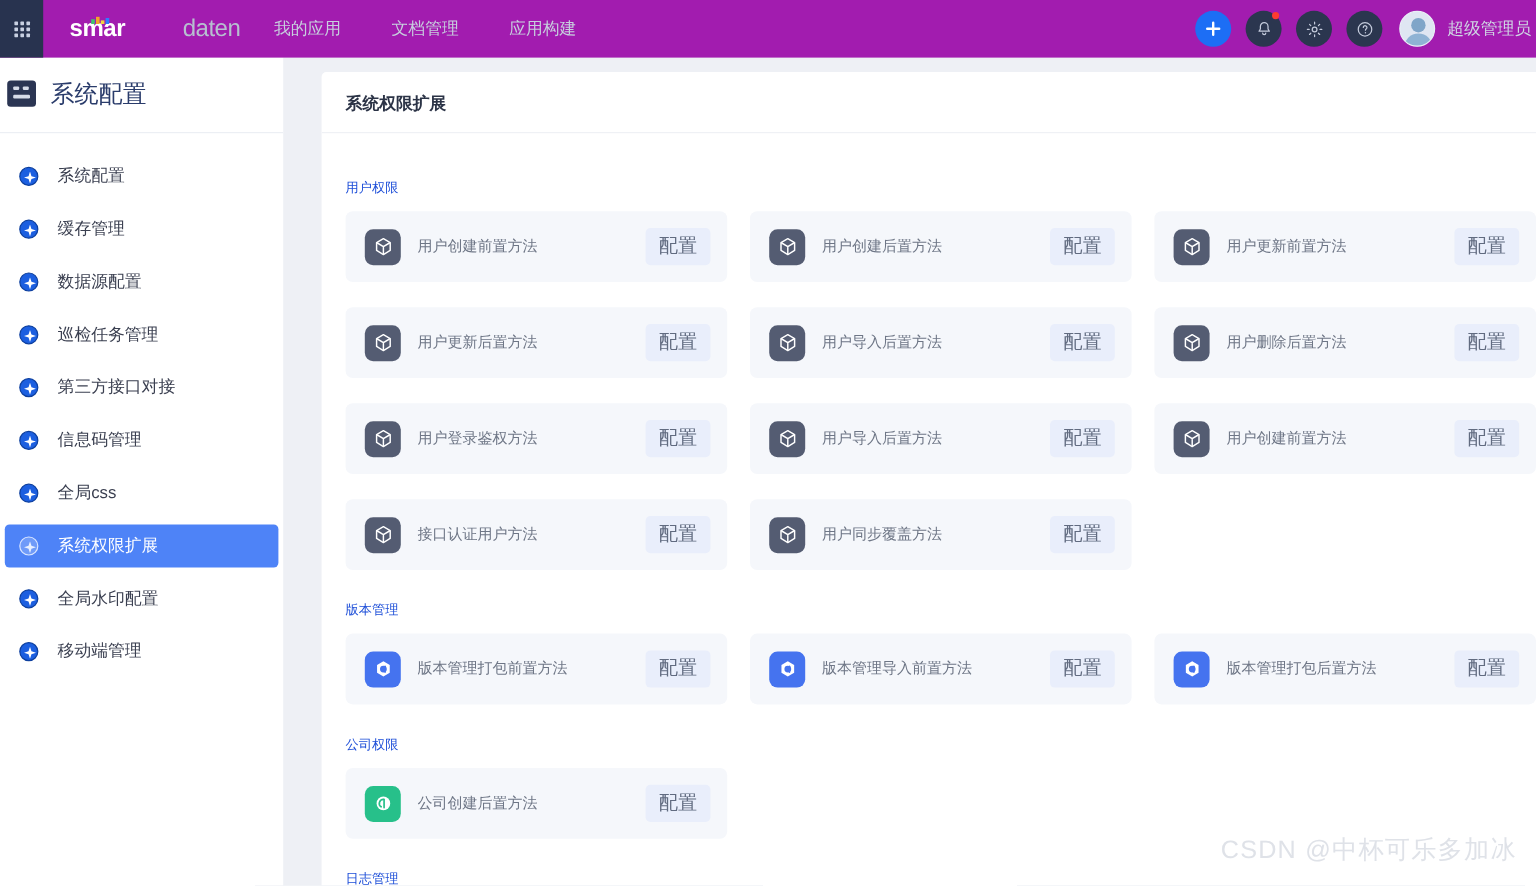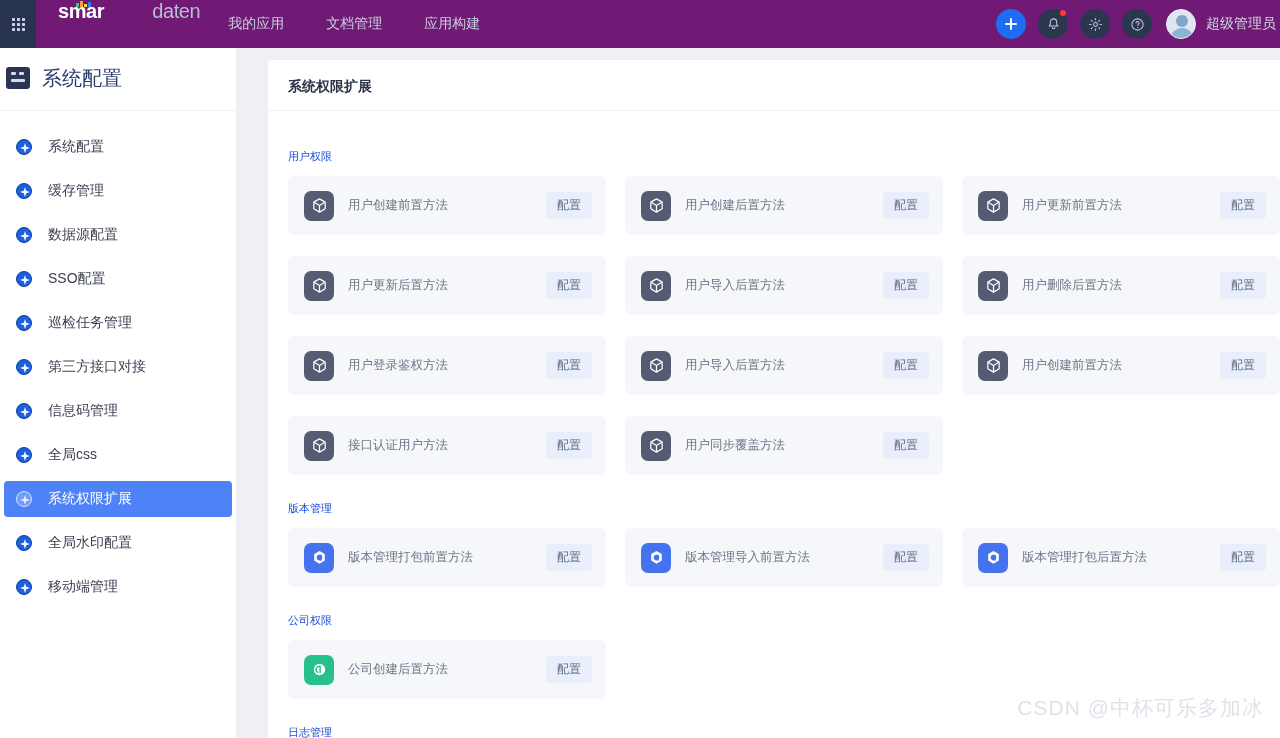--- a/index.html
+++ b/index.html
@@ -6,22 +6,22 @@
   html, body {
     width: 1280px; height: 738px;
     overflow: hidden;
     font-family: "Liberation Sans", "DejaVu Sans", sans-serif;
     background: #eef0f5;
   }
 
   
   .topnav {
     height: 48px; width: 100%;
-    background: #701a75;
-    display: flex; 
+    background: #a21caf;
+    display: flex; align-items: center;
     position: relative; z-index: 30;
   }
   .grid-btn {
     width: 36px; height: 48px;
     display: flex; align-items: center; justify-content: center;
     background: #28334f;
     cursor: pointer;
   }
   .grid-dots { display: grid; grid-template-columns: repeat(3, 3px); grid-gap: 2px; }
   .grid-dots i { width: 3px; height: 3px; background: #c9d1e2; display: block; border-radius: .5px; }
@@ -166,21 +166,21 @@
   .card-ico.blue  { background: #4573ef; }
   .card-ico.green { background: #27c08a; }
   .card-label {
     font-size: 12.5px; color: #6e7686;
     white-space: nowrap; overflow: hidden; text-overflow: ellipsis;
   }
   .card-btn {
     margin-left: auto;
     background: #e9eefb;
     color: #5b6舒; color: #616b80;
-    font-size: 12px;
+    font-size: 16px;
     padding: 5px 11px;
     border-radius: 4px;
     border: none;
     cursor: pointer;
     white-space: nowrap;
   }
 
   .watermark {
     position: absolute;
     right: 16px; bottom: 16px;
@@ -277,24 +277,20 @@
       <div class="side-item">
         <span class="ico-compass"></span>
         <span>缓存管理</span>
       </div>
       <div class="side-item">
         <span class="ico-compass"></span>
         <span>数据源配置</span>
       </div>
       <div class="side-item">
         <span class="ico-compass"></span>
-        <span>SSO配置</span>
-      </div>
-      <div class="side-item">
-        <span class="ico-compass"></span>
         <span>巡检任务管理</span>
       </div>
       <div class="side-item">
         <span class="ico-compass"></span>
         <span>第三方接口对接</span>
       </div>
       <div class="side-item">
         <span class="ico-compass"></span>
         <span>信息码管理</span>
       </div>

